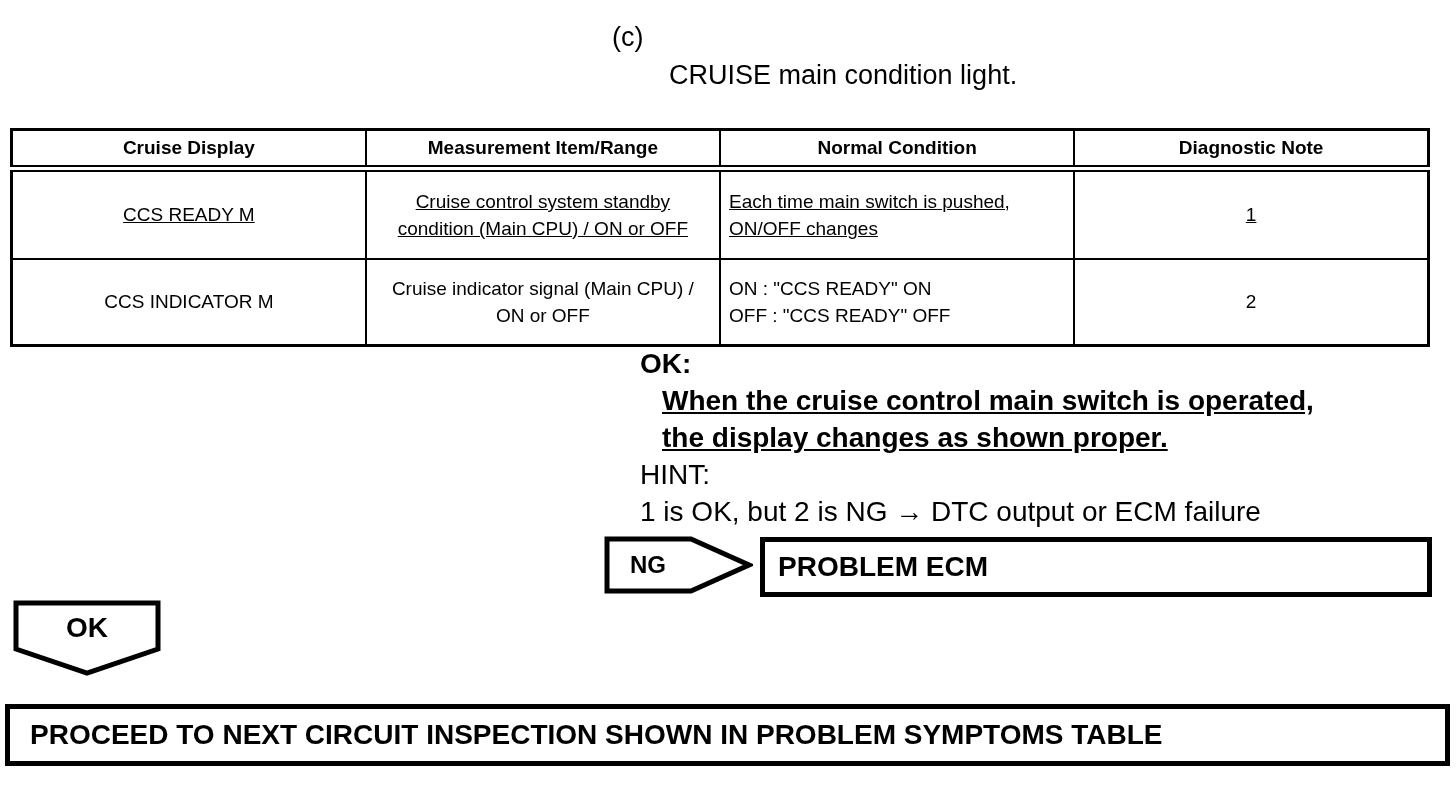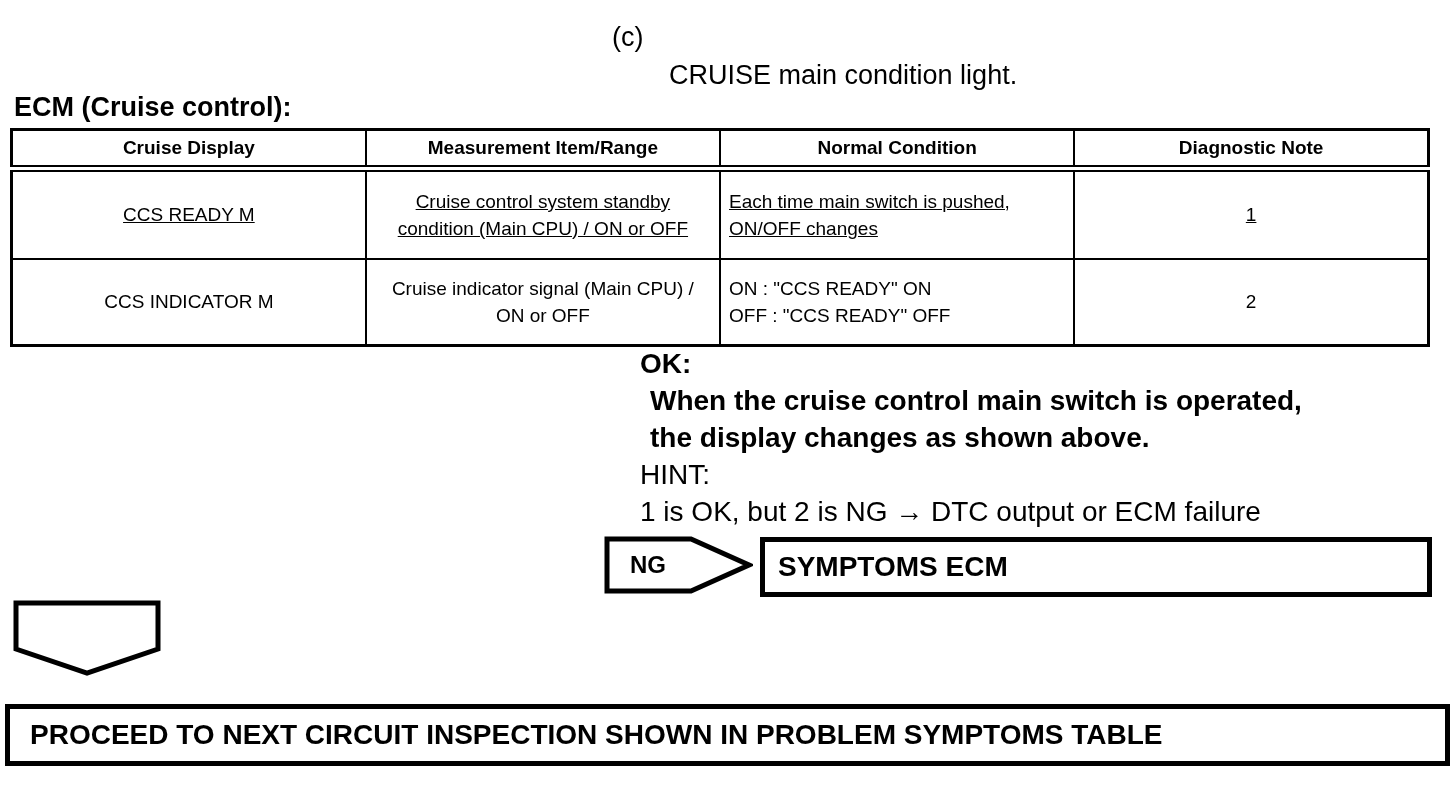--- a/index.html
+++ b/index.html
@@ -71,21 +71,21 @@
 
   
   .ok-hint-block {
     position: absolute;
     top: 345px;
     left: 640px;
     font-size: 28px;
     line-height: 37px;
   }
   .ok-hint-block .bold { font-weight: bold; }
-  .ok-hint-block .indent { margin-left: 10px; }
+  .ok-hint-block .indent { margin-left: 22px; text-decoration: underline; }
 
   
   .ng-shape {
     position: absolute;
     top: 535px;
     left: 603px;
     width: 150px;
     height: 60px;
   }
   .ng-shape .badge-label {
@@ -165,21 +165,20 @@
 <div class="page">
 
   <div class="instruction">
     <span class="marker">(c)</span>
     <span>
       <br>
       <span>CRUISE main condition light.</span>
     </span>
   </div>
 
-  <div class="section-heading">ECM (Cruise control):</div>
 
   <table class="data-table">
     <thead>
       <tr>
         <th>Cruise Display</th>
         <th>Measurement Item/Range</th>
         <th>Normal Condition</th>
         <th>Diagnostic Note</th>
       </tr>
     </thead>
@@ -198,39 +197,40 @@
           <span>OFF : "CCS READY" OFF</span>
         </td>
         <td>2</td>
       </tr>
     </tbody>
   </table>
 
   <div class="ok-hint-block">
     <div class="bold">OK:</div>
     <div class="bold indent">When the cruise control main switch is operated,</div>
-    <div class="bold indent">the display changes as shown above.</div>
+    <div class="bold indent">the display changes as shown proper.</div>
     <div>HINT:</div>
     <div>1 is OK, but 2 is NG → DTC output or ECM failure</div>
   </div>
 
   <div class="ng-shape">
     <svg width="150" height="60" viewBox="0 0 150 60">
       <polygon class="outline" points="4,4 88,4 146,30 88,56 4,56"></polygon>
     </svg>
     <div class="badge-label">NG</div>
   </div>
 
   <div class="replace-box">
-    <span>SYMPTOMS ECM</span>
+    <span>PROBLEM ECM</span>
   </div>
 
   <div class="ok-shape">
     <svg width="150" height="78" viewBox="0 0 150 78">
       <polygon class="outline" points="4,4 146,4 146,50 75,74 4,50"></polygon>
     </svg>
+    <div class="badge-label">OK</div>
   </div>
 
   <div class="proceed-box">
     <span>PROCEED TO NEXT CIRCUIT INSPECTION SHOWN IN PROBLEM SYMPTOMS TABLE</span>
   </div>
 
 </div>
 
 </body></html>

